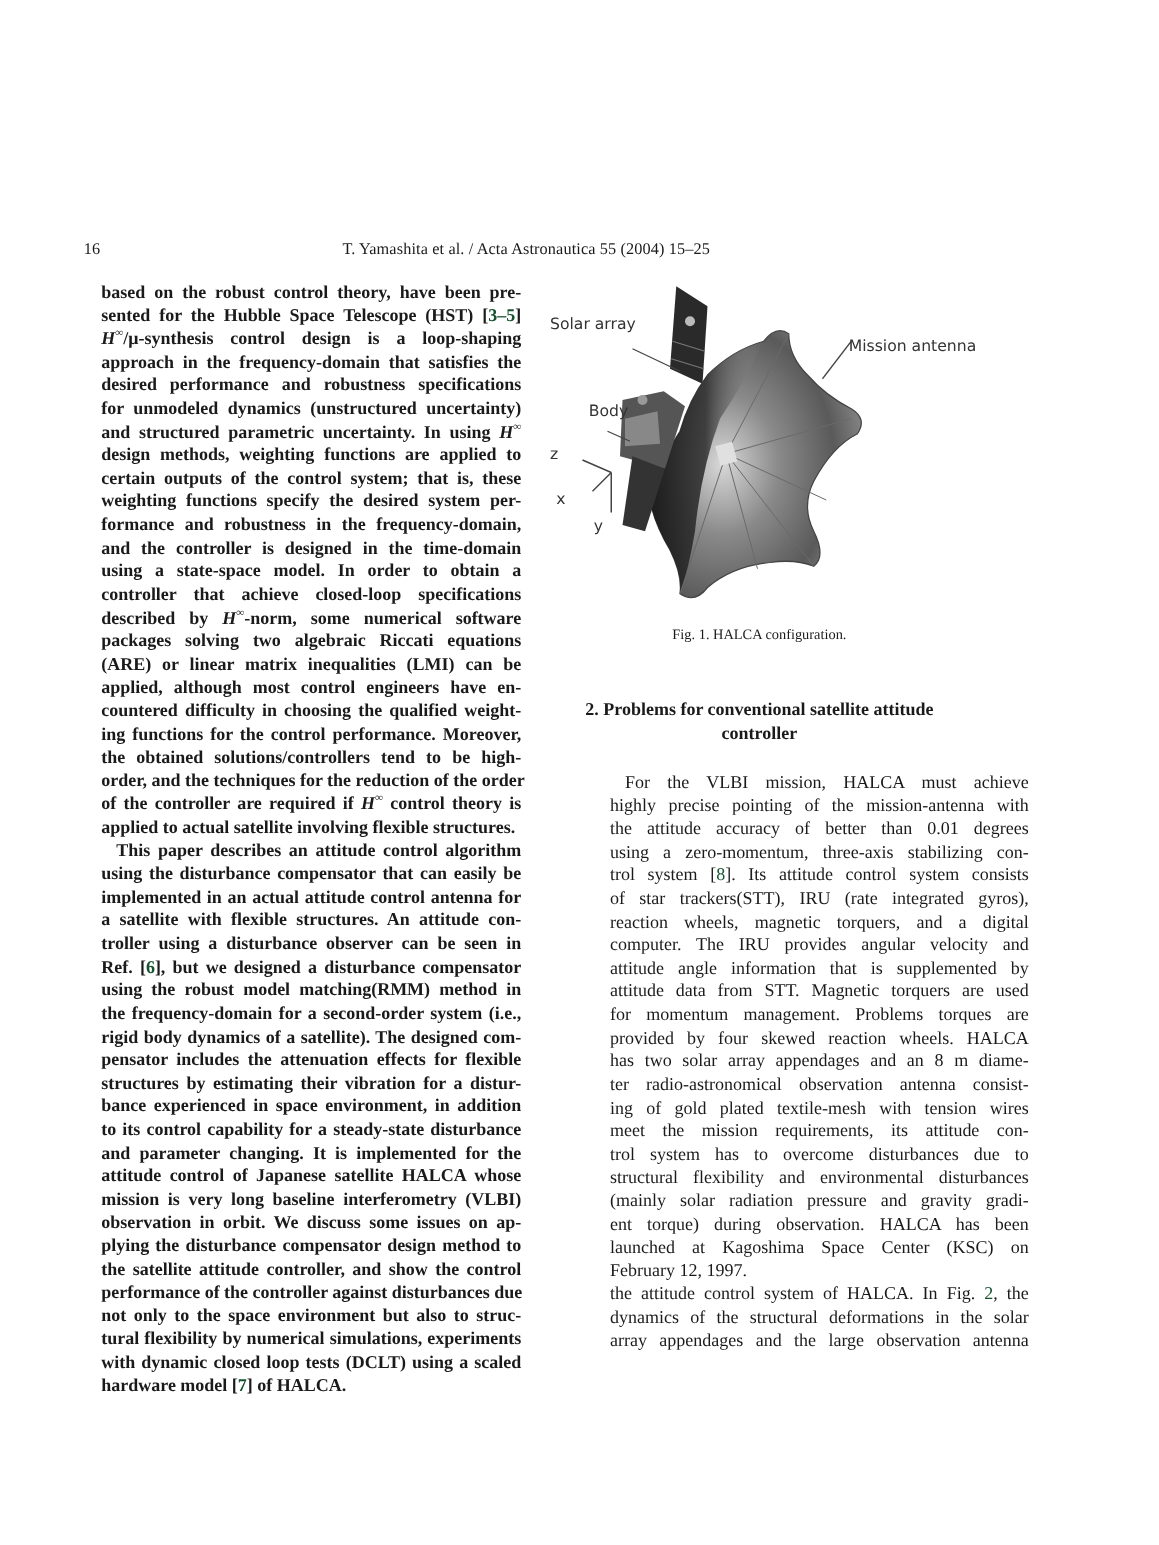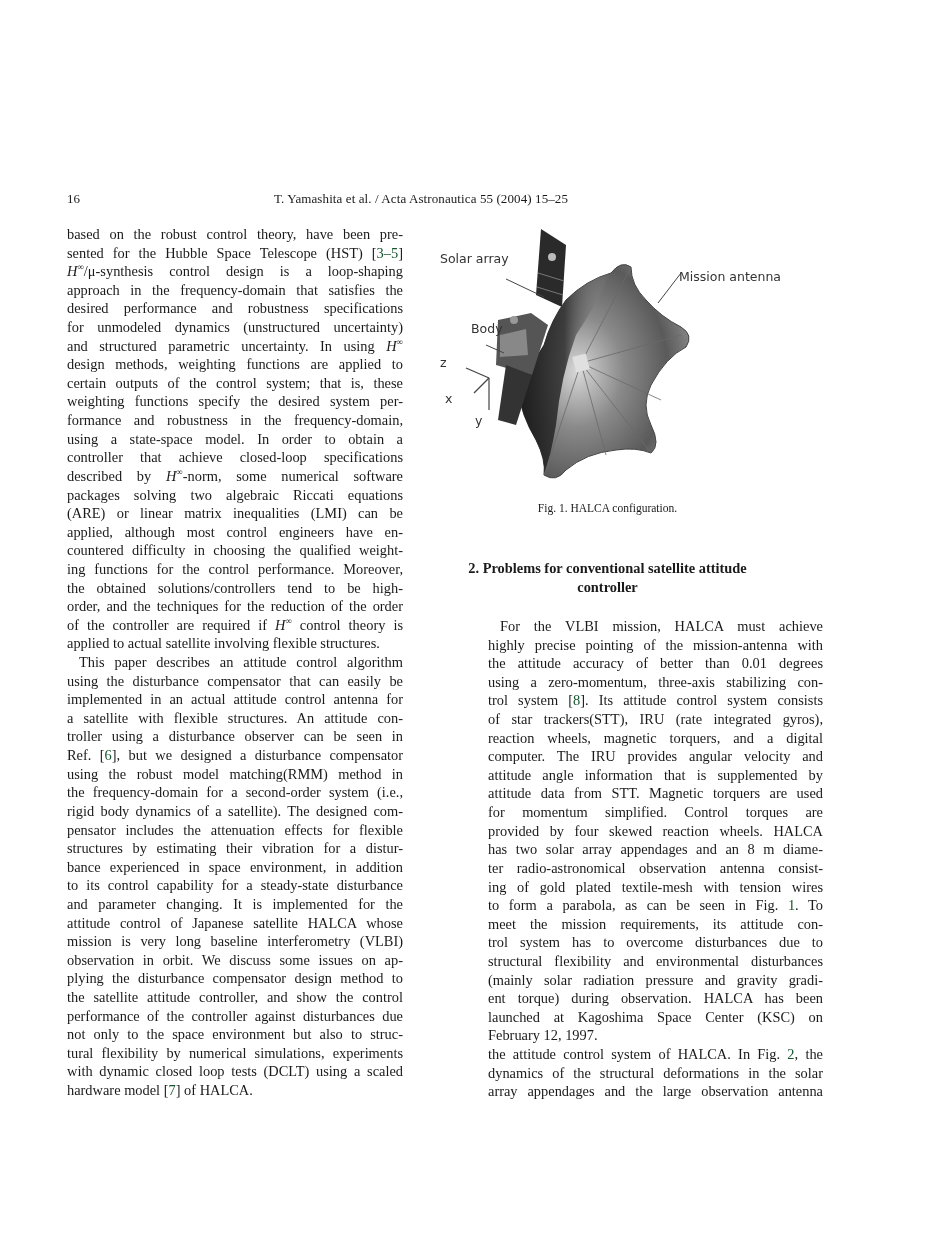--- a/index.html
+++ b/index.html
@@ -2,21 +2,21 @@
 <html><head>
   <meta charset="utf-8">
   <style>
     html, body { margin: 0; padding: 0; background: #ffffff; }
     body { width: 927px; height: 1236px; position: relative; overflow: hidden;
            font-family: "Liberation Serif", "DejaVu Serif", serif; color: #1a1a1a; }
     .header { position: absolute; top: 191px; left: 67px; width: 708px; height: 16px; font-size: 13px; }
     .header .pg { position: absolute; left: 0; top: 0; }
     .header .run { position: absolute; left: 0; width: 708px; text-align: center; top: 0; letter-spacing: 0.1px; }
     .col { position: absolute; font-size: 14.4px; line-height: 18.62px; }
-    .col-left { left: 67px; top: 225px; width: 336px; }
+    .col-left { left: 81px; top: 225px; width: 336px; font-weight: bold; }
     .col-right { left: 440px; top: 225px; width: 335px; margin-left: 48px; }
     .ln { display: block; height: 18.62px; white-space: nowrap; text-align: justify; text-align-last: justify; }
     .ln.last { text-align-last: left; }
     .ln.ind { text-indent: 12px; }
     .ref { color: #14532d; }
     .it { font-style: italic; }
     sup { font-size: 9px; vertical-align: 6px; line-height: 0; }
     .fig { position: absolute; left: 436px; top: 225px; width: 345px; height: 265px; }
     .fig svg { width: 100%; height: 100%; display: block; }
     .caption { position: absolute; left: 440px; top: 502px; width: 335px; text-align: center; font-size: 11.5px; }
@@ -36,20 +36,21 @@
   <span class="ln"><span>sented for the Hubble Space Telescope (HST) [</span><a class="ref">3–5</a><span>]</span></span>
   <span class="ln"><span class="it">H</span><sup>∞</sup><span>/μ-synthesis control design is a loop-shaping</span></span>
   <span class="ln">approach in the frequency-domain that satisfies the</span>
   <span class="ln">desired performance and robustness specifications</span>
   <span class="ln">for unmodeled dynamics (unstructured uncertainty)</span>
   <span class="ln"><span>and structured parametric uncertainty. In using </span><span class="it">H</span><sup>∞</sup></span>
   <span class="ln">design methods, weighting functions are applied to</span>
   <span class="ln">certain outputs of the control system; that is, these</span>
   <span class="ln">weighting functions specify the desired system per-</span>
   <span class="ln">formance and robustness in the frequency-domain,</span>
+  <span class="ln">and the controller is designed in the time-domain</span>
   <span class="ln">using a state-space model. In order to obtain a</span>
   <span class="ln">controller that achieve closed-loop specifications</span>
   <span class="ln"><span>described by </span><span class="it">H</span><sup>∞</sup><span>-norm, some numerical software</span></span>
   <span class="ln">packages solving two algebraic Riccati equations</span>
   <span class="ln">(ARE) or linear matrix inequalities (LMI) can be</span>
   <span class="ln">applied, although most control engineers have en-</span>
   <span class="ln">countered difficulty in choosing the qualified weight-</span>
   <span class="ln">ing functions for the control performance. Moreover,</span>
   <span class="ln">the obtained solutions/controllers tend to be high-</span>
   <span class="ln">order, and the techniques for the reduction of the order</span>
@@ -153,26 +154,25 @@
   <span class="ln ind">For the VLBI mission, HALCA must achieve</span>
   <span class="ln">highly precise pointing of the mission-antenna with</span>
   <span class="ln">the attitude accuracy of better than 0.01 degrees</span>
   <span class="ln">using a zero-momentum, three-axis stabilizing con-</span>
   <span class="ln"><span>trol system [</span><a class="ref">8</a><span>]. Its attitude control system consists</span></span>
   <span class="ln">of star trackers(STT), IRU (rate integrated gyros),</span>
   <span class="ln">reaction wheels, magnetic torquers, and a digital</span>
   <span class="ln">computer. The IRU provides angular velocity and</span>
   <span class="ln">attitude angle information that is supplemented by</span>
   <span class="ln">attitude data from STT. Magnetic torquers are used</span>
-  <span class="ln">for momentum simplified. Control torques are</span>
+  <span class="ln">for momentum management. Problems torques are</span>
   <span class="ln">provided by four skewed reaction wheels. HALCA</span>
   <span class="ln">has two solar array appendages and an 8 m diame-</span>
   <span class="ln">ter radio-astronomical observation antenna consist-</span>
   <span class="ln">ing of gold plated textile-mesh with tension wires</span>
-  <span class="ln"><span>to form a parabola, as can be seen in Fig. </span><a class="ref">1</a><span>. To</span></span>
   <span class="ln">meet the mission requirements, its attitude con-</span>
   <span class="ln">trol system has to overcome disturbances due to</span>
   <span class="ln">structural flexibility and environmental disturbances</span>
   <span class="ln">(mainly solar radiation pressure and gravity gradi-</span>
   <span class="ln">ent torque) during observation. HALCA has been</span>
   <span class="ln">launched at Kagoshima Space Center (KSC) on</span>
   <span class="ln last">February 12, 1997.</span>
   <span class="ln"><span>the attitude control system of HALCA. In Fig. </span><a class="ref">2</a><span>, the</span></span>
   <span class="ln">dynamics of the structural deformations in the solar</span>
   <span class="ln">array appendages and the large observation antenna</span>

